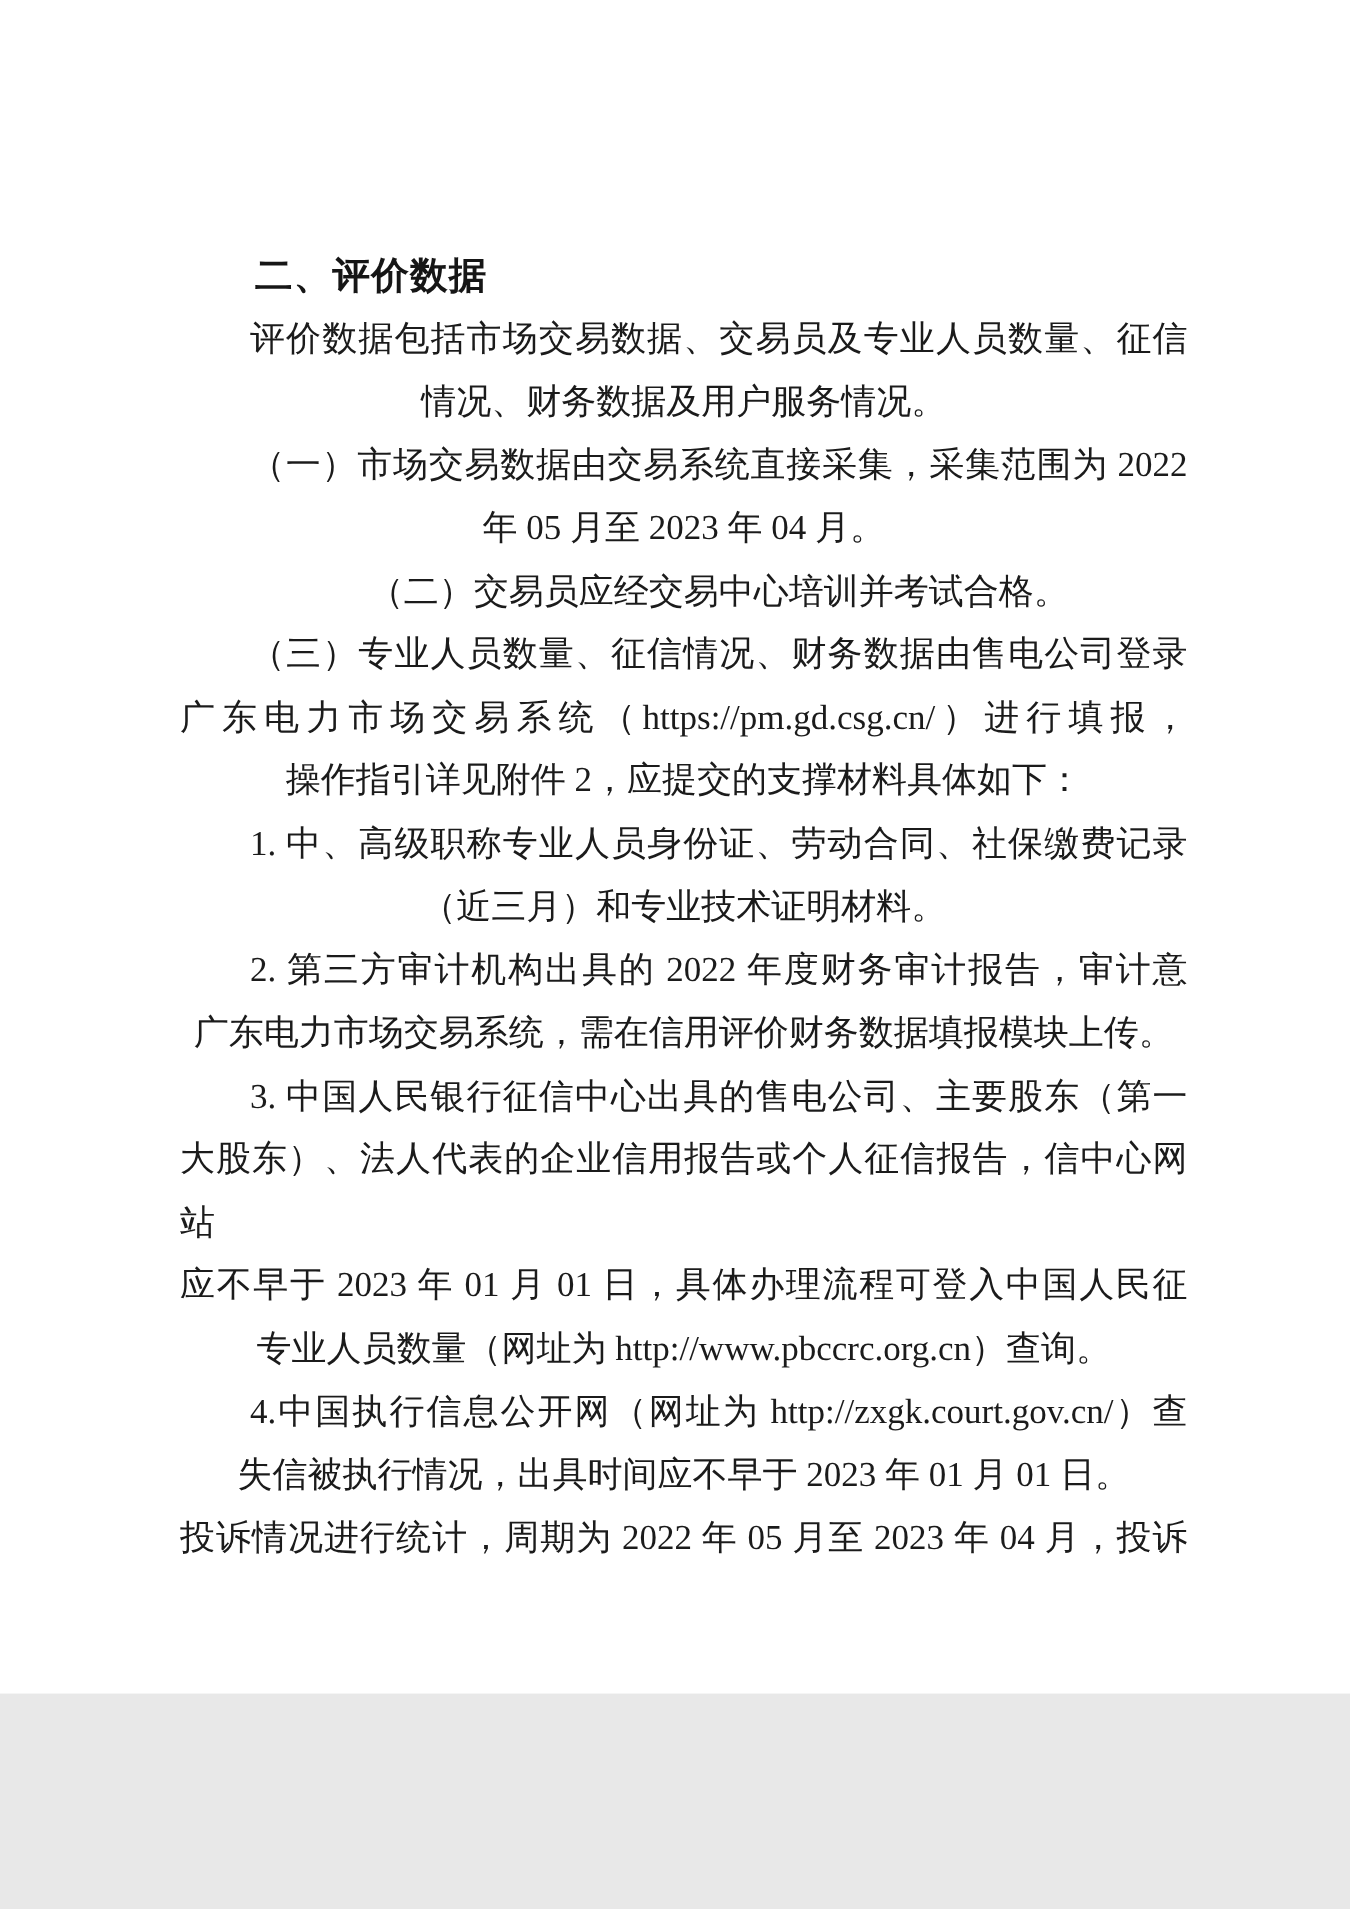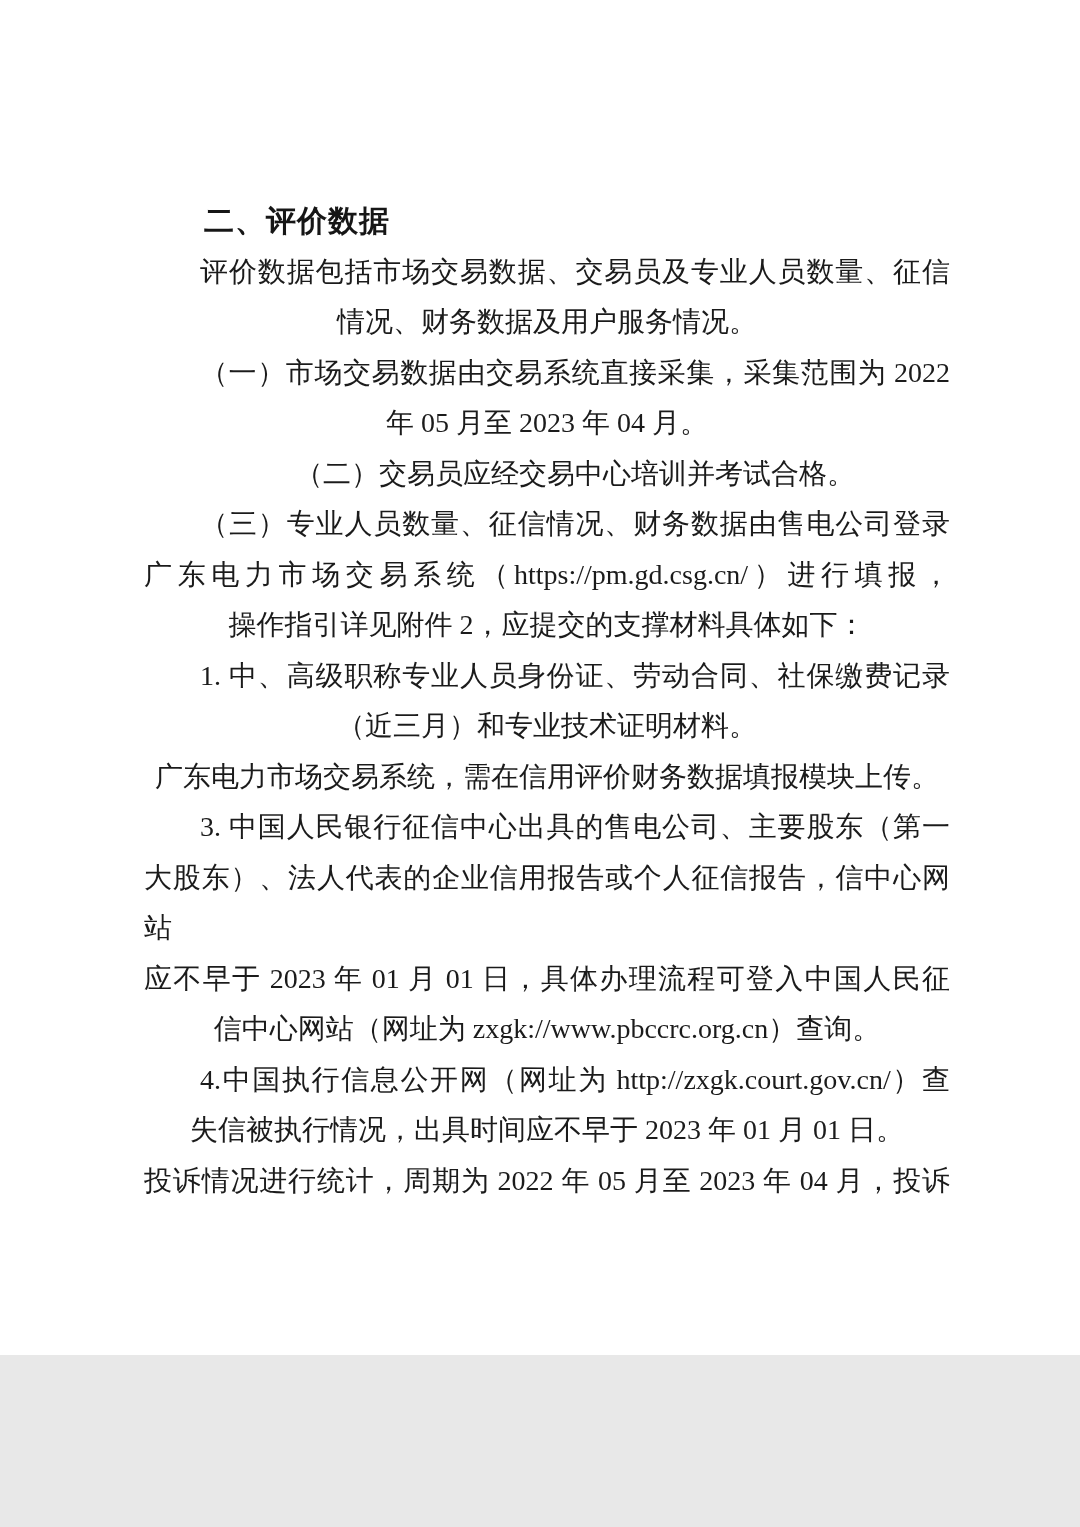--- a/index.html
+++ b/index.html
@@ -85,25 +85,26 @@
         <div class="line first full">评价数据包括市场交易数据、交易员及专业人员数量、征信</div>
         <div class="line wrapok">情况、财务数据及用户服务情况。</div>
         <div class="line first full">（一）市场交易数据由交易系统直接采集，采集范围为 2022</div>
         <div class="line wrapok">年 05 月至 2023 年 04 月。</div>
         <div class="line first wrapok">（二）交易员应经交易中心培训并考试合格。</div>
         <div class="line first full">（三）专业人员数量、征信情况、财务数据由售电公司登录</div>
         <div class="line full">广东电力市场交易系统（https://pm.gd.csg.cn/）进行填报，</div>
         <div class="line wrapok">操作指引详见附件 2，应提交的支撑材料具体如下：</div>
         <div class="line first full">1. 中、高级职称专业人员身份证、劳动合同、社保缴费记录</div>
         <div class="line wrapok">（近三月）和专业技术证明材料。</div>
+        <div class="line first full">2. 第三方审计机构出具的 2022 年度财务审计报告，审计意</div>
         <div class="line wrapok">广东电力市场交易系统，需在信用评价财务数据填报模块上传。</div>
         <div class="line first full">3. 中国人民银行征信中心出具的售电公司、主要股东（第一</div>
         <div class="line full">大股东）、法人代表的企业信用报告或个人征信报告，信中心网站</div>
         <div class="line full">应不早于 2023 年 01 月 01 日，具体办理流程可登入中国人民征</div>
-        <div class="line wrapok">信中心网站（网址为 zxgk://www.pbccrc.org.cn）查询。</div>
+        <div class="line wrapok">专业人员数量（网址为 http://www.pbccrc.org.cn）查询。</div>
         <div class="line first full">4.中国执行信息公开网（网址为 http://zxgk.court.gov.cn/）查</div>
         <div class="line wrapok">失信被执行情况，出具时间应不早于 2023 年 01 月 01 日。</div>
         <div class="line full">投诉情况进行统计，周期为 2022 年 05 月至 2023 年 04 月，投诉</div>
       </div>
   </div>
 
   <div class="page-number">—2—</div>
 
   <div class="footer-logo">
     <svg class="icon" viewBox="0 0 50 56" xmlns="http://www.w3.org/2000/svg">

